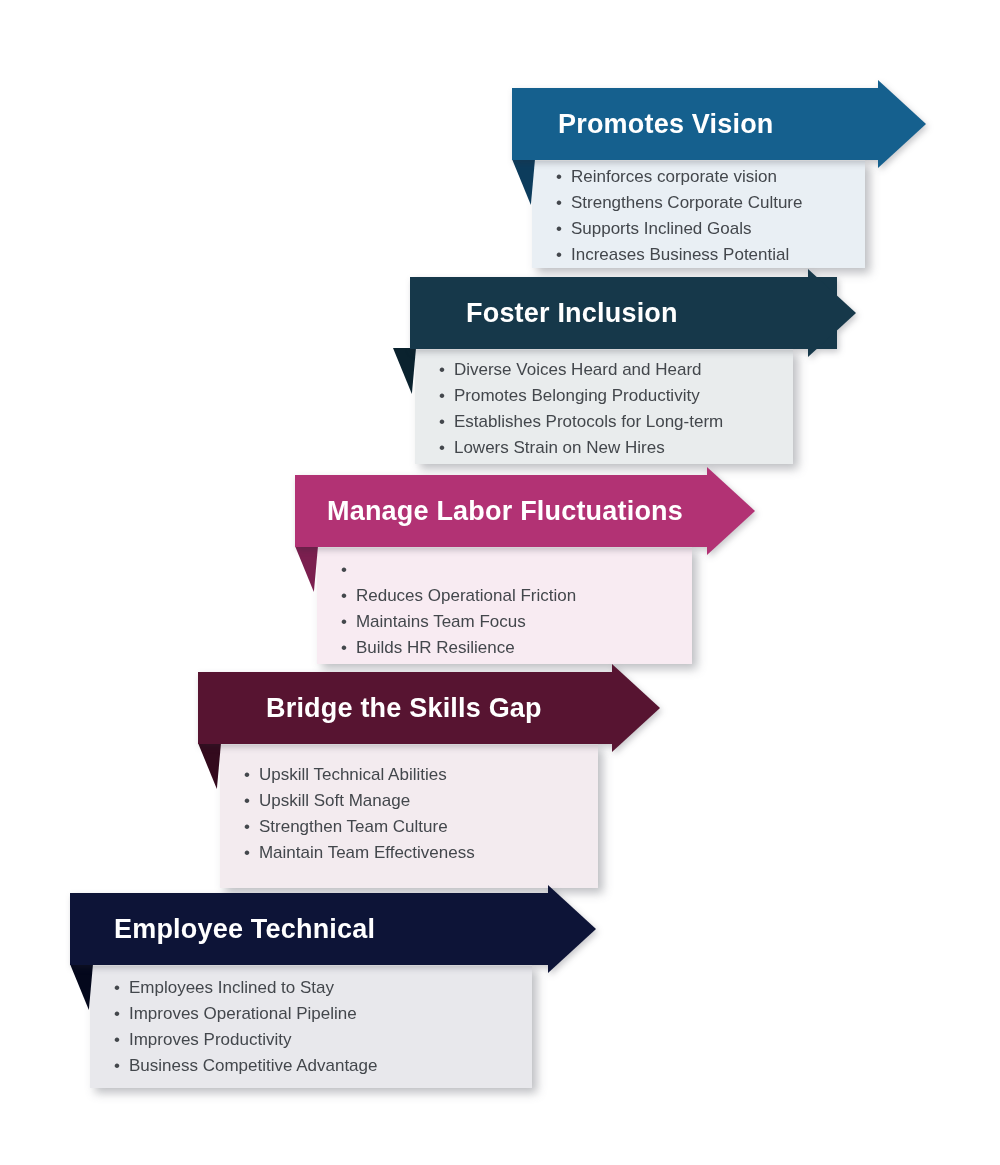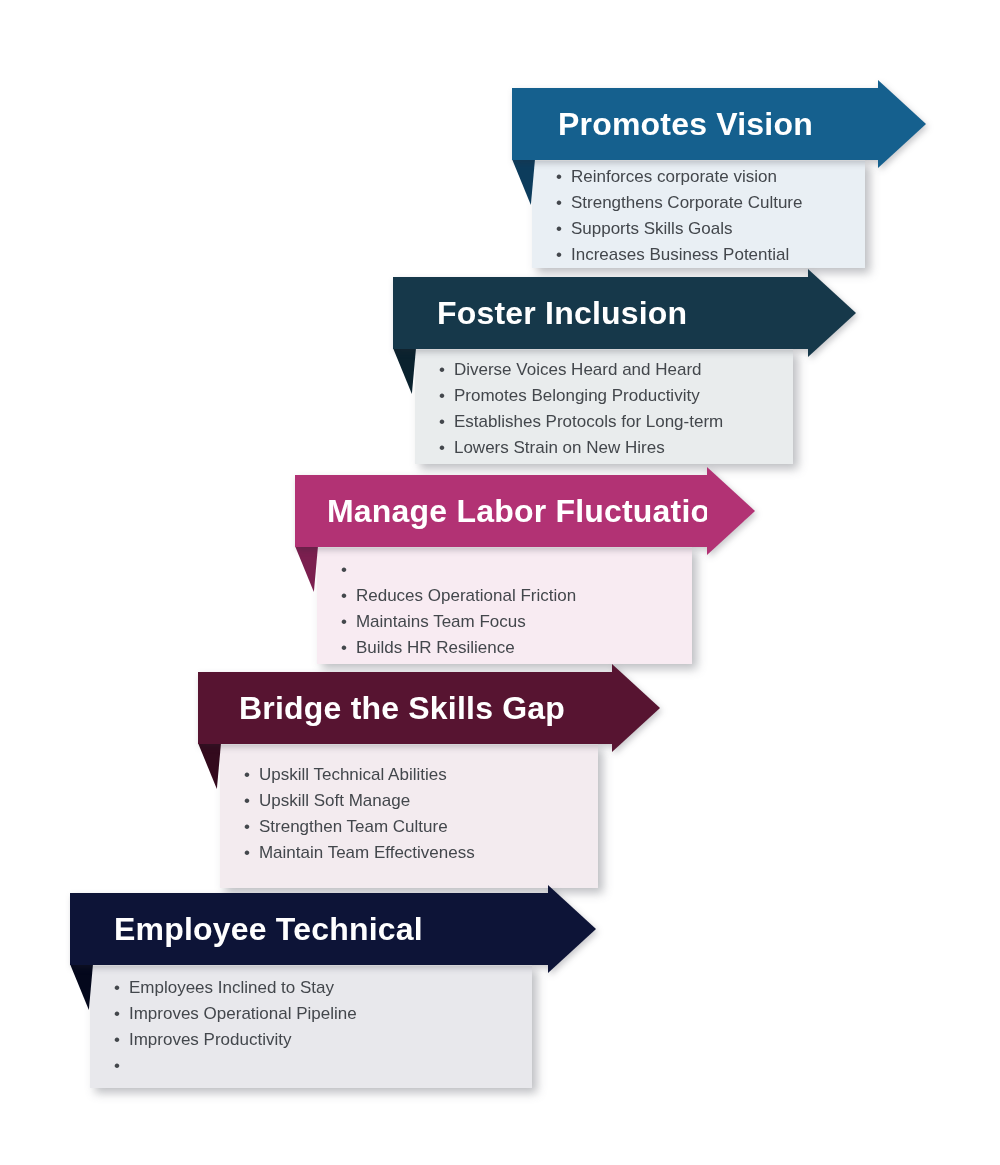--- a/index.html
+++ b/index.html
@@ -37,51 +37,51 @@
     background:var(--arrow,#555);
     display:flex;align-items:center;
   }
   .head{
     position:absolute;width:48px;height:88px;
     background:var(--arrow,#555);
     clip-path:polygon(0 0,100% 50%,0 100%);
   }
   .title{
     color:var(--titlecol,#fff);
-    font-size:32px;font-weight:bold;letter-spacing:0.2px;
+    font-size:27px;font-weight:bold;letter-spacing:0.2px;
     white-space:nowrap;
   }
   
   .s1 .band{left:512px;top:88px;width:366px;}
   .s1 .head{left:878px;top:80px;}
   .s1 .fold{left:512px;top:159px;}
   .s1 .box{left:532px;top:160px;width:333px;height:107px;}
   .s1 .box ul{padding-top:3px;}
   .s1 .title{padding-left:46px;}
 
-  .s2 .band{left:393px;top:277px;width:415px;}
+  .s2 .band{left:410px;top:277px;width:415px;padding-left:12px;}
   .s2 .head{left:808px;top:269px;}
   .s2 .fold{left:393px;top:348px;}
   .s2 .box{left:415px;top:349px;width:378px;height:114px;}
   .s2 .box ul{padding-top:7px;}
   .s2 .title{padding-left:44px;}
 
   .s3 .band{left:295px;top:475px;width:412px;}
   .s3 .head{left:707px;top:467px;}
   .s3 .fold{left:295px;top:546px;}
   .s3 .box{left:317px;top:547px;width:375px;height:116px;}
   .s3 .box ul{padding-top:9px;}
   .s3 .title{padding-left:32px;}
 
   .s4 .band{left:198px;top:672px;width:414px;}
   .s4 .head{left:612px;top:664px;}
   .s4 .fold{left:198px;top:743px;}
   .s4 .box{left:220px;top:744px;width:378px;height:143px;}
   .s4 .box ul{padding-top:17px;}
-  .s4 .title{padding-left:41px;}
+  .s4 .title{padding-left:68px;}
 
   .s5 .band{left:70px;top:893px;width:478px;}
   .s5 .head{left:548px;top:885px;}
   .s5 .fold{left:70px;top:964px;}
   .s5 .box{left:90px;top:965px;width:442px;height:122px;}
   .s5 .box ul{padding-top:9px;}
   .s5 .title{padding-left:44px;}
 </style>
 </head>
 <body style="background: rgb(255, 255, 255);">
@@ -94,21 +94,21 @@
         <li>
             <span class="mk">•</span>
             <span>Reinforces corporate vision</span>
           </li>
         <li>
             <span class="mk">•</span>
             <span>Strengthens Corporate Culture</span>
           </li>
         <li>
             <span class="mk">•</span>
-            <span>Supports Skills Goals</span>
+            <span>Supports Inclined Goals</span>
           </li>
         <li>
             <span class="mk">•</span>
             <span>Increases Business Potential</span>
           </li>
       </ul>
     </div>
     <div class="fold"></div>
     <div class="arrow">
       <div class="band">
@@ -217,20 +217,21 @@
         <li>
             <span class="mk">•</span>
             <span>Improves Operational Pipeline</span>
           </li>
         <li>
             <span class="mk">•</span>
             <span>Improves Productivity</span>
           </li>
         <li>
             <span class="mk">•</span>
+            <span>Business Competitive Advantage</span>
           </li>
       </ul>
     </div>
     <div class="fold"></div>
     <div class="arrow">
       <div class="band">
           <span class="title">Employee Technical</span>
         </div>
       <div class="head"></div>
     </div>

